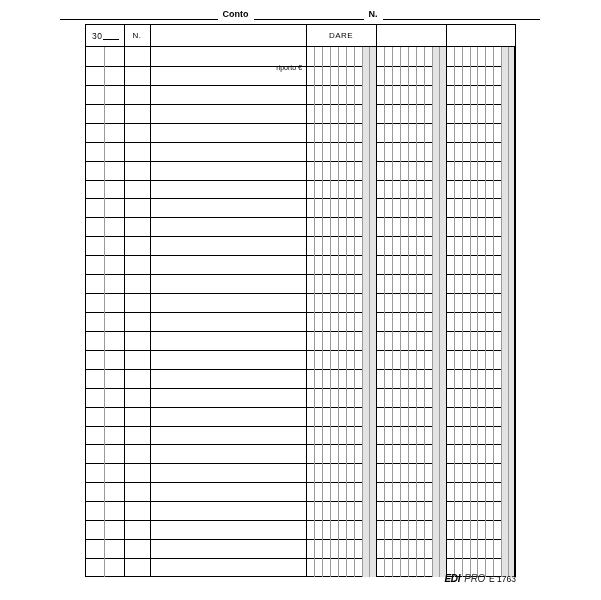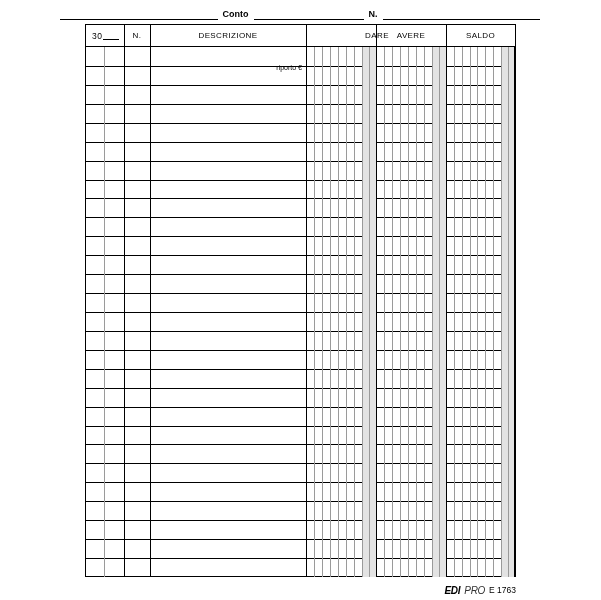--- a/index.html
+++ b/index.html
@@ -131,24 +131,24 @@
     position: absolute;
     font-size: 7px;
     text-align: right;
     white-space: nowrap;
   }
 
   
   #footer {
     position: absolute;
     right: 85px;
-    bottom: 4px;
+    bottom: 16px;
     font-size: 9px;
     display: flex;
-    align-items: flex-start;
+    align-items: flex-end;
     gap: 4px;
   }
   #footer .brand-a {
     font-weight: bold;
     font-style: italic;
     font-size: 10px;
     letter-spacing: -0.3px;
   }
   #footer .brand-b {
     font-style: italic;
@@ -174,24 +174,21 @@
   </div>
 
   <div id="ledger">
 
     <div id="head-row">
       <div class="head-cell year" style="left:0px;width:38px;">
         <span class="yeartext">30</span>
           <span class="yearline"></span>
       </div>
       <div class="head-cell" style="left:38px;width:26px;">N.</div>
-      <div class="head-cell" style="left:64px;width:156px;">DESCRIZIONE</div>
-      <div class="head-cell" style="left:220px;width:70px;margin-left:36px;">DARE</div>
-      <div class="head-cell" style="left:290px;width:70px;">AVERE</div>
-      <div class="head-cell" style="left:360px;width:69px;">SALDO</div>
+      <div class="head-cell" style="left:220px;width:70px;">DARE</div>
 
       <div class="vline head" style="left:38px;"></div>
       <div class="vline head" style="left:64px;"></div>
       <div class="vline head" style="left:220px;"></div>
       <div class="vline head" style="left:290px;"></div>
       <div class="vline head" style="left:360px;"></div>
     </div>
 
     <div id="body-area">
       <div id="riporto" style="left:120px; top:17px; width:96px;">riporto €</div>

